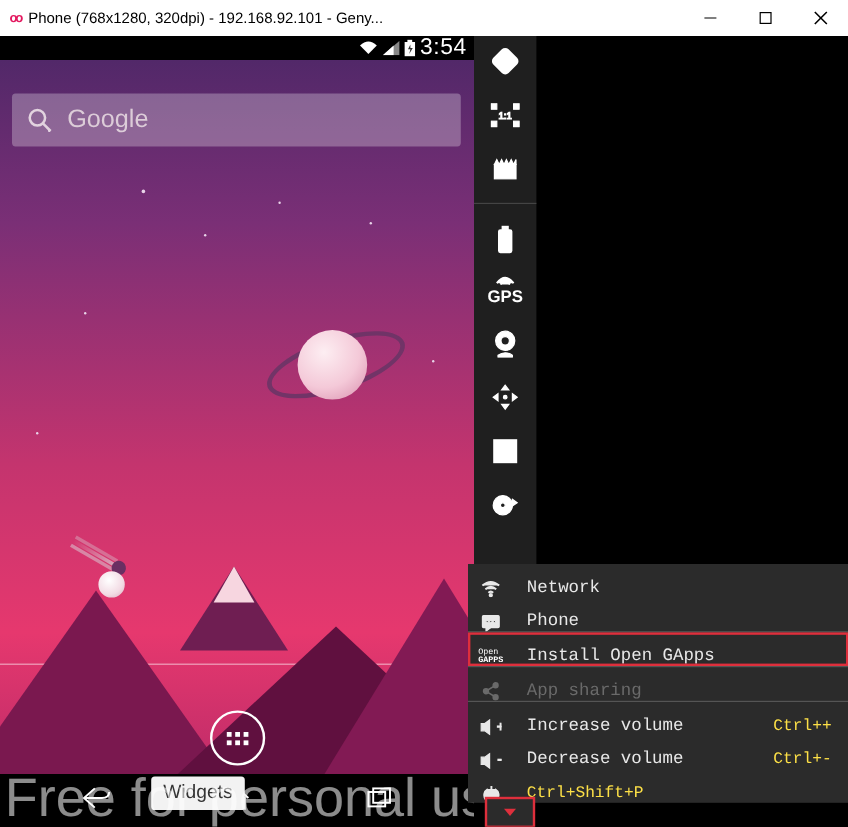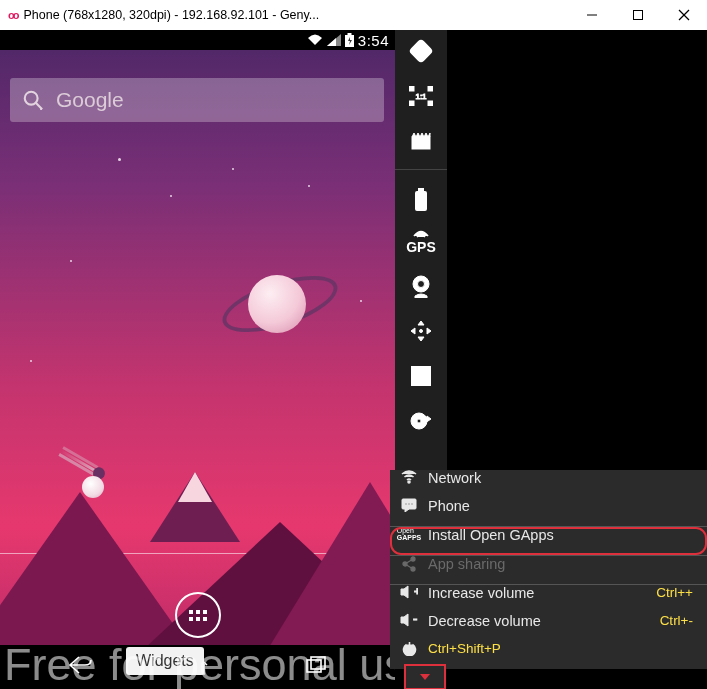--- a/index.html
+++ b/index.html
@@ -65,21 +65,21 @@
     height: 20px;
     background: #000;
     display: flex;
     align-items: center;
     justify-content: flex-end;
     padding-right: 6px;
     gap: 4px;
     color: #fff;
     font-size: 13px;
   }
-  .statusbar .clock { font-size: 15px; letter-spacing: 0.5px; }
+  .statusbar .clock { font-size: 19px; letter-spacing: 0.5px; }
   .statusbar .ic { display:inline-flex; align-items:center; }
 
   .wallpaper {
     position: relative;
     width: 395px;
     height: 612px;
     background: linear-gradient(180deg, #522869 0%, #7a2f76 22%, #c4346e 55%, #e6386e 78%, #b92a68 100%);
     overflow: hidden;
     text-align: center;
   }
@@ -201,30 +201,31 @@
     position:absolute; left:447px; top:30px; right:0; height:440px;
     background:#000;
   }
 
   
   .menu {
     position:absolute; left:390px; top:470px; right:0;
     background:#2b2b2b; color:#ddd; font-size:14.5px;
   }
   .mrow {
-    height:28px; display:flex; align-items:flex-start; padding:0 10px; gap:10px;
+    height:28px; display:flex; align-items:flex-end; padding:0 10px; gap:21px;
     cursor:pointer;
+    font-family:Liberation Mono, monospace;
   }
   .mrow .micon { width:18px; display:flex; justify-content:center; }
   .mrow .mlabel { flex:1; color:#e8e8e8; }
   .mrow .mshort { color:#fde047; font-size:13.5px; padding-right:4px; }
   .mrow.disabled .mlabel, .mrow.disabled .micon { color:#6a6a6a; }
   .mrow.disabled svg { stroke:#6a6a6a !important; fill:#6a6a6a !important; }
   .menu .divider { height:1px; background:#555; }
-  .mrow.highlight { outline:2.5px solid #de2f3c; outline-offset:-2px;border-radius:11px; }
+  .mrow.highlight { outline:2.5px solid #de2f3c; outline-offset:-2px; }
   .mrow svg { stroke:#e8e8e8; fill:#e8e8e8; }
   .gapps-badge {
     font-size:7px; line-height:7px; color:#fff; text-align:left;
   }
 
   .menu-arrow {
     position:absolute; left:405px; bottom:0; width:40px; height:24px;
     background:#2b2b2b; outline:2.5px solid #de2f3c; outline-offset:-1px;
     display:flex; align-items:center; justify-content:center;
   }

